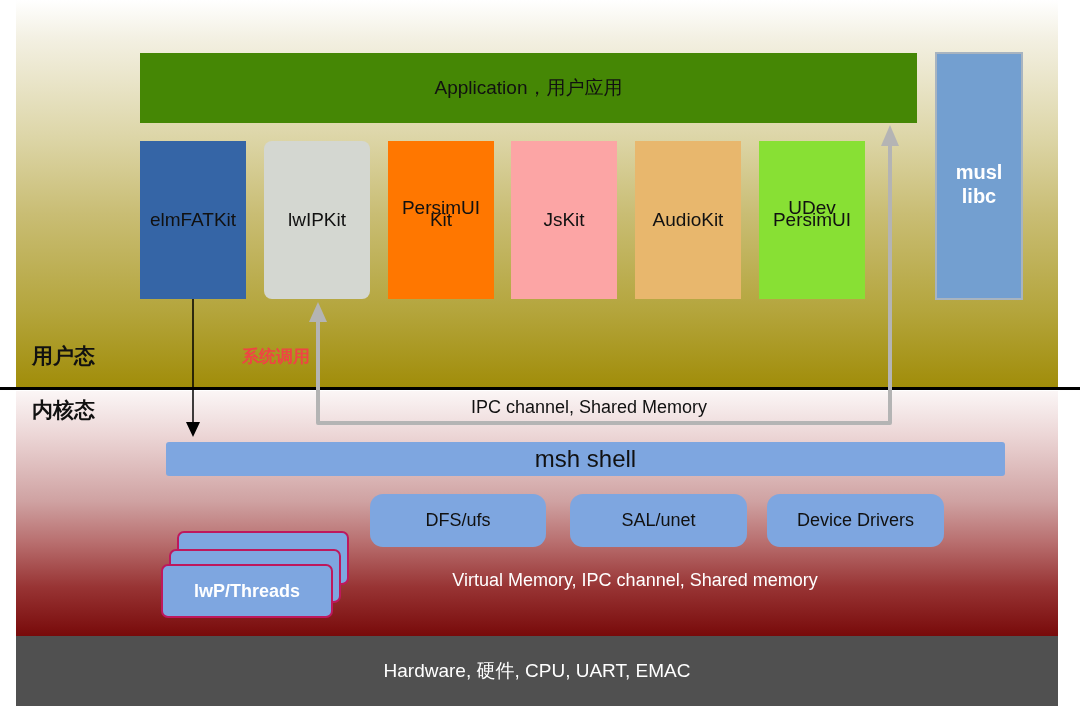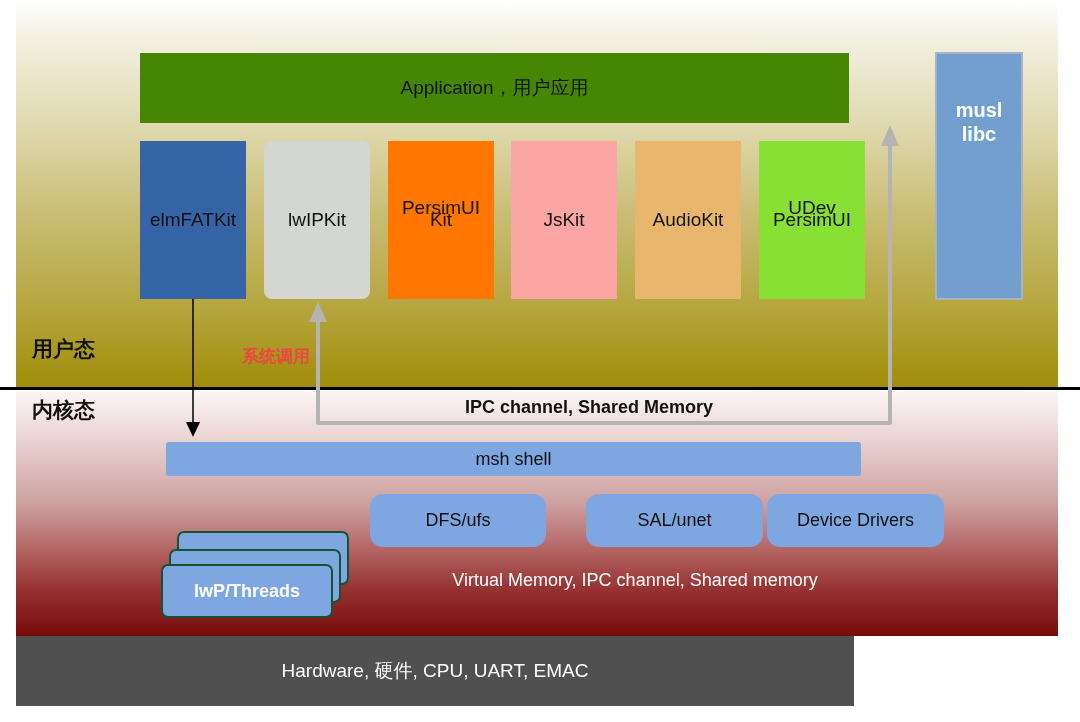--- a/index.html
+++ b/index.html
@@ -3,49 +3,49 @@
 <meta charset="utf-8">
 <style>
   html, body { margin:0; padding:0; }
   body { width:1080px; height:722px; position:relative; background:#ffffff; overflow:hidden;
          font-family:"Liberation Sans", "DejaVu Sans", sans-serif; }
   .abs { position:absolute; box-sizing:border-box; }
   #user-space { left:16px; top:0; width:1042px; height:389px;
     background:linear-gradient(to bottom, #ffffff 0%, #f3f0e2 10%, #ddd6a8 35%, #c9bd74 55%, #b4a53c 80%, #a08c08 100%); }
   #kernel-space { left:16px; top:391px; width:1042px; height:245px;
     background:linear-gradient(to bottom, #fbf6f6 0%, #ecd6d6 18%, #cfa2a2 45%, #b86e6e 62%, #983434 80%, #780a0a 100%); }
-  #hardware { left:16px; top:636px; width:838px; height:70px; background:#505050; color:#ffffff;
+  #hardware { left:16px; top:636px; width:1042px; height:70px; background:#505050; color:#ffffff;
     display:flex; align-items:center; justify-content:center; font-size:19px; }
   #divider { left:0; top:387px; width:1080px; height:3px; background:#000; }
-  #app-bar { left:140px; top:53px; width:709px; height:70px; background:#458705; color:#111;
+  #app-bar { left:140px; top:53px; width:777px; height:70px; background:#458705; color:#111;
     display:flex; align-items:center; justify-content:center; font-size:19px; }
   .kit { top:141px; width:106px; height:158px; display:flex; align-items:center; justify-content:center;
     text-align:center; font-size:19px; line-height:24px; color:#111; }
   #kit-elmfat { left:140px; background:#3565a6; }
   #kit-lwip { left:264px; background:#d4d7d1;border-radius:8px; }
   #kit-persim { left:388px; background:#ff7700; }
   #kit-js { left:511px; background:#fca5a5; }
   #kit-audio { left:635px; background:#e8b76d; }
   #kit-udev { left:759px; background:#88e034; }
   #kit-persim span, #kit-udev span { display:block; margin-top:-12px; }
   #musl { left:935px; top:52px; width:88px; height:248px; background:#739fd0; border:2px solid #a8b4c0;
-    color:#fff; font-weight:bold; font-size:20px; line-height:24px; text-align:center; padding-top:44px; }
+    color:#fff; font-weight:bold; font-size:20px; line-height:24px; text-align:center; padding-top:106px; }
   .zone-label { font-weight:bold; font-size:21px; color:#111; }
-  #label-user { left:32px; top:335px; }
+  #label-user { left:32px; top:342px; }
   #label-kernel { left:32px; top:396px; }
   #label-syscall { left:206px; top:345px; font-weight:bold; font-size:17px; color:#ef4444;margin-left:36px; }
-  #label-ipc { left:300px; top:397px; width:578px; text-align:center; font-weight:bold; font-size:18px; color:#111; }
-  #msh { left:166px; top:442px; width:695px; height:34px; background:#7ea6e0; border-radius:3px; color:#111;
-    display:flex; align-items:center; justify-content:center; font-size:18px; }
+  #label-ipc { left:300px; top:397px; width:578px; text-align:center; font-weight:normal; font-size:18px; color:#111; }
+  #msh { left:166px; top:442px; width:839px; height:34px; background:#7ea6e0; border-radius:3px; color:#111;
+    display:flex; align-items:center; justify-content:center; font-size:24px; }
   .svc { top:494px; height:53px; background:#7ea6e0; border-radius:13px; color:#111;
     display:flex; align-items:center; justify-content:center; font-size:18px; }
   #svc-dfs { left:370px; width:176px; }
-  #svc-sal { left:570px; width:177px;margin-left:16px; }
+  #svc-sal { left:570px; width:177px; }
   #svc-dev { left:767px; width:177px; }
-  .thread-card { width:172px; height:54px; background:#7ea6e0; border:2px solid #14532d; border-radius:7px; }
+  .thread-card { width:172px; height:54px; background:#7ea6e0; border:2px solid #be185d; border-radius:7px; }
   #thread-3 { left:177px; top:531px; }
   #thread-2 { left:169px; top:549px; }
   #thread-1 { left:161px; top:564px; display:flex; align-items:center; justify-content:center;
     color:#fff; font-weight:bold; font-size:18px; }
   #kernel-text { left:360px; top:568px; width:550px; text-align:center; color:#fff; font-size:18px; line-height:25px; }
   svg#arrows { position:absolute; left:0; top:0; }
 </style>
 </head>
 <body>
 

